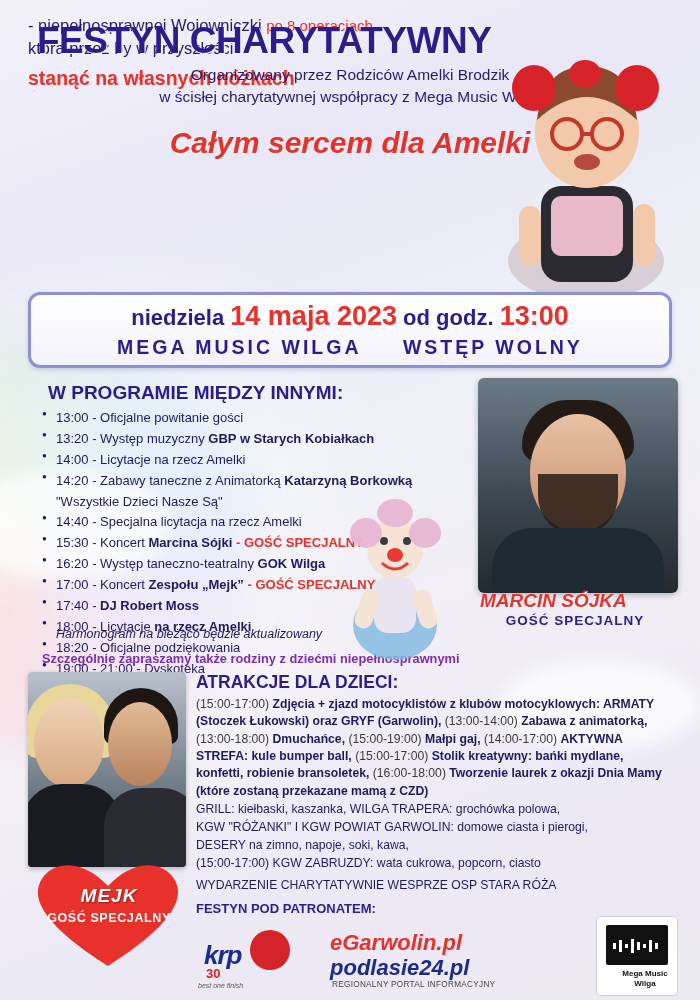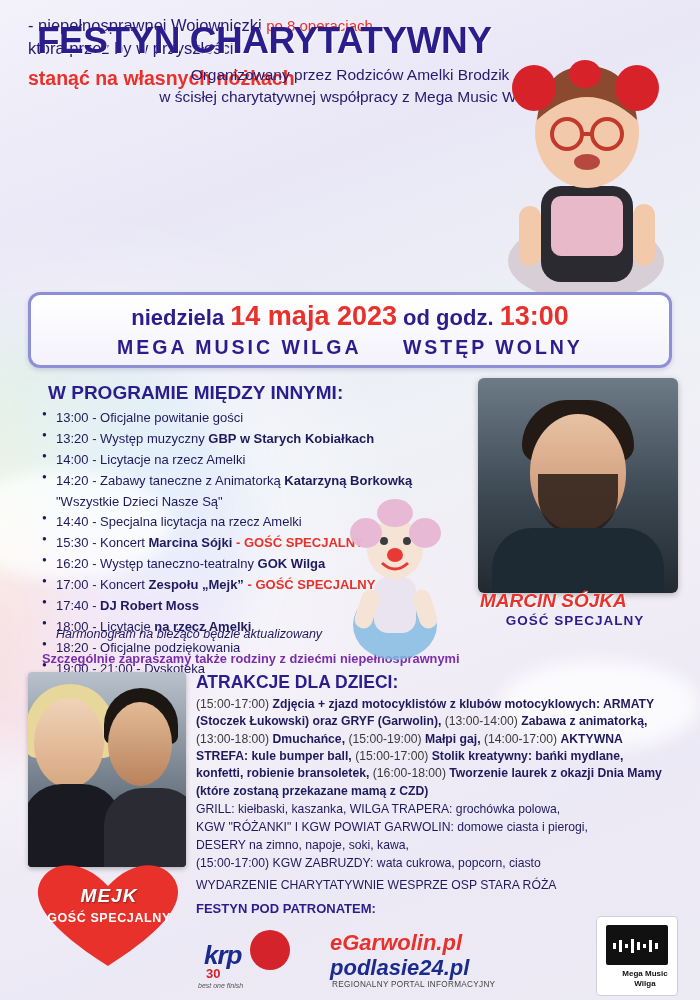--- a/index.html
+++ b/index.html
@@ -487,20 +487,21 @@
 <div class="poster">
 
   <div class="rainbow"></div>
   <div class="cloud" style="left:-40px; top:470px; width:210px; height:110px;"></div>
   <div class="cloud" style="left:500px; top:660px; width:200px; height:90px;"></div>
 
   <div class="hdr">
     <div class="title-main">FESTYN CHARYTATYWNY</div>
     <div class="subtitle1">Organizowany przez Rodziców Amelki Brodzik</div>
     <div class="subtitle2">w ścisłej charytatywnej współpracy z Mega Music Wilga</div>
+    <div class="title-red">Całym sercem dla Amelki</div>
   </div>
 
   <div class="lead">
     <span>- niepełnosprawnej Wojowniczki </span><span class="small-red">po 8 operacjach,</span><br>
     <span>która przez by w przyszłości</span>
   </div>
   <div class="lead-red">stanąć na własnych nóżkach</div>
 
   <svg class="child-photo" viewBox="0 0 215 250">
     <ellipse cx="107" cy="215" rx="78" ry="40" fill="#d8cfd6"></ellipse>

